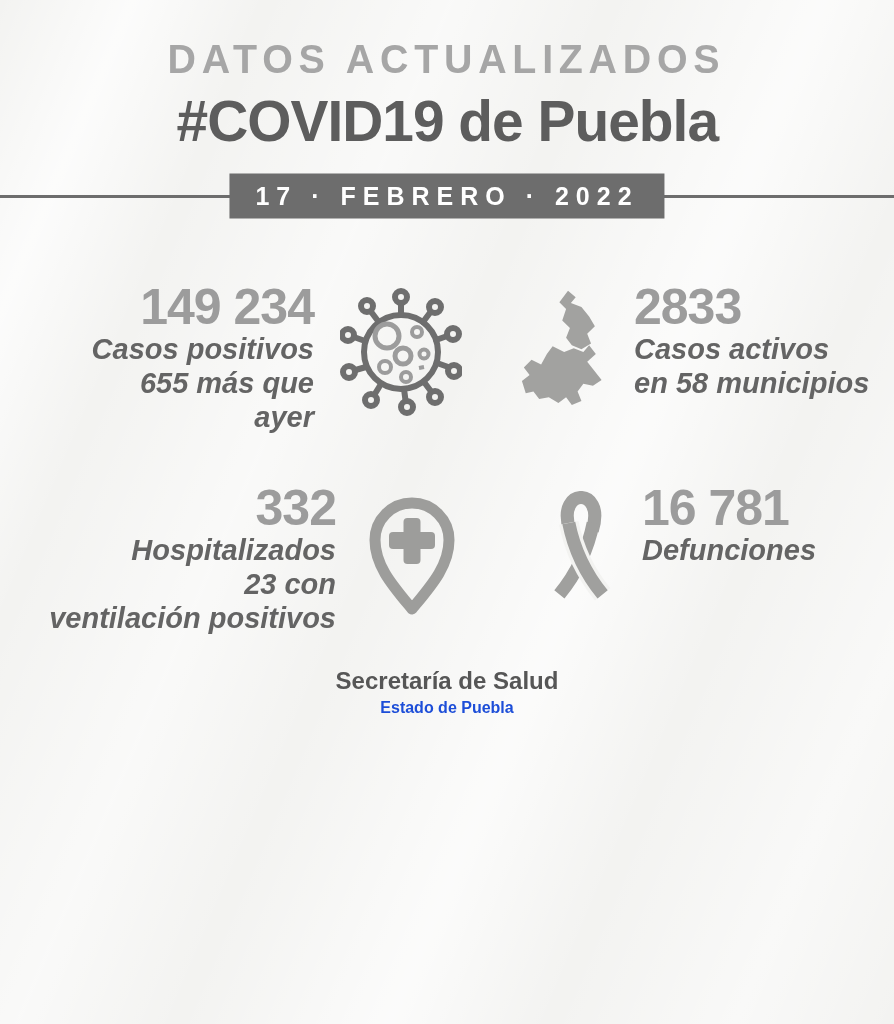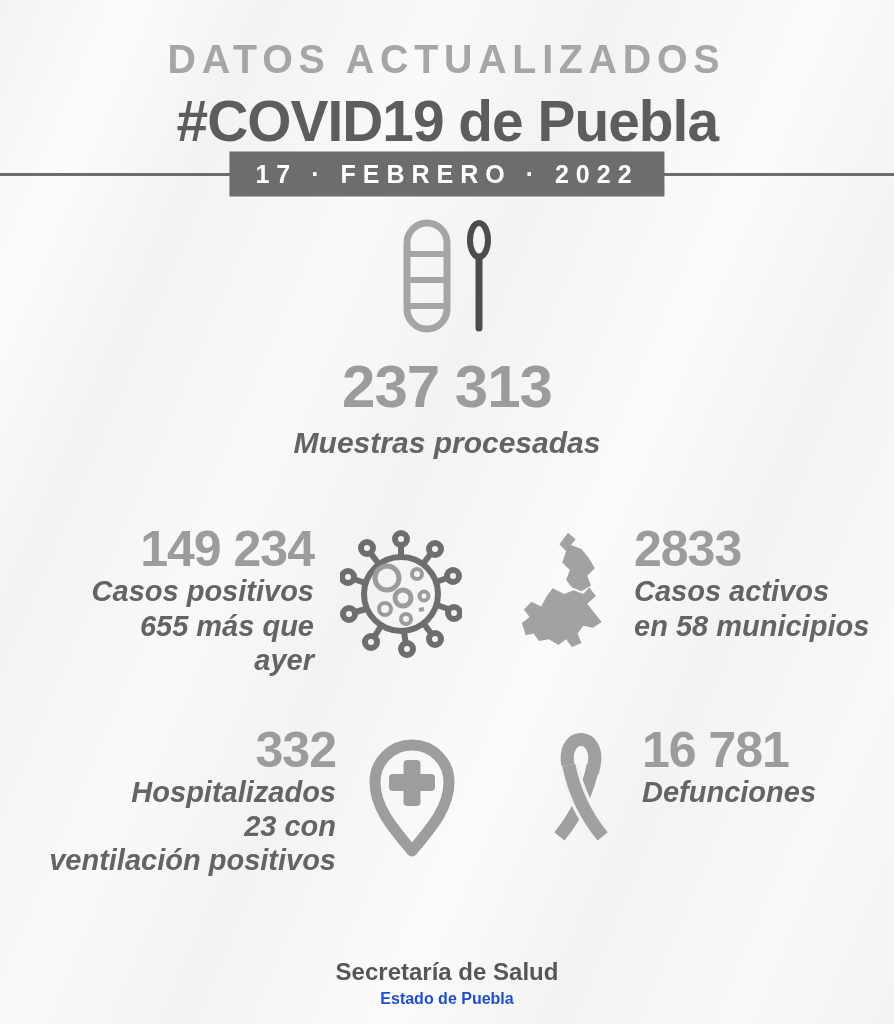--- a/index.html
+++ b/index.html
@@ -71,59 +71,39 @@
 
   .row-positivos { margin-top: 64px; }
   .row-positivos .icon-wrap { margin: 4px 0 0 26px; }
   .row-positivos .map-wrap { margin: 6px 18px 0 58px; }
 
   .row-hospital { margin-top: 48px; justify-content: center; }
   .row-hospital .icon-wrap { margin: 10px 0 0 26px; }
   .row-hospital .ribbon-wrap { margin: 8px 14px 0 72px; }
 
   
-  .footer { margin-top: 80px; text-align: center; }
+  .footer { margin-top: 32px; text-align: center; }
   .footer .org { font-size: 24px; font-weight: 700; color: #565656; }
   .footer .sub { font-size: 16px; font-weight: 700; color: #1d4ed8; margin-top: 4px; }
 
   svg { display: block; }
 </style>
 </head>
 <body>
 
 <div class="page">
 
   <div class="kicker">DATOS ACTUALIZADOS</div>
   <div class="title">#COVID19 de Puebla</div>
 
   <div class="date-band">
     <div class="date-rule"></div>
     <div class="date-box">17 · FEBRERO · 2022</div>
   </div>
 
-  <div class="muestras">
-    <div class="icons">
-      <span>
-        <svg width="50" height="116" viewBox="0 0 50 116">
-          <rect x="5" y="5" width="40" height="106" rx="20" fill="none" stroke="#a5a5a3" stroke-width="7"></rect>
-          <line x1="5" y1="36" x2="45" y2="36" stroke="#a5a5a3" stroke-width="6"></line>
-          <line x1="5" y1="62" x2="45" y2="62" stroke="#a5a5a3" stroke-width="6"></line>
-          <line x1="6" y1="88" x2="44" y2="88" stroke="#a5a5a3" stroke-width="6"></line>
-        </svg>
-      </span>
-      <span>
-        <svg width="26" height="116" viewBox="0 0 26 116">
-          <ellipse cx="13" cy="22" rx="9" ry="17" fill="none" stroke="#4c4c4c" stroke-width="6"></ellipse>
-          <line x1="13" y1="39" x2="13" y2="110" stroke="#4c4c4c" stroke-width="7" stroke-linecap="round"></line>
-        </svg>
-      </span>
-    </div>
-    <div class="stat-number">237 313</div>
-    <div class="stat-label">Muestras procesadas</div>
-  </div>
 
   <div class="stat-row row-positivos">
     <div class="half left">
       <div class="txt align-right">
         <div class="stat-number">149 234</div>
         <div class="stat-label">Casos positivos</div>
         <div class="stat-label">655 más que</div>
         <div class="stat-label">ayer</div>
       </div>
       <span class="icon-wrap">

